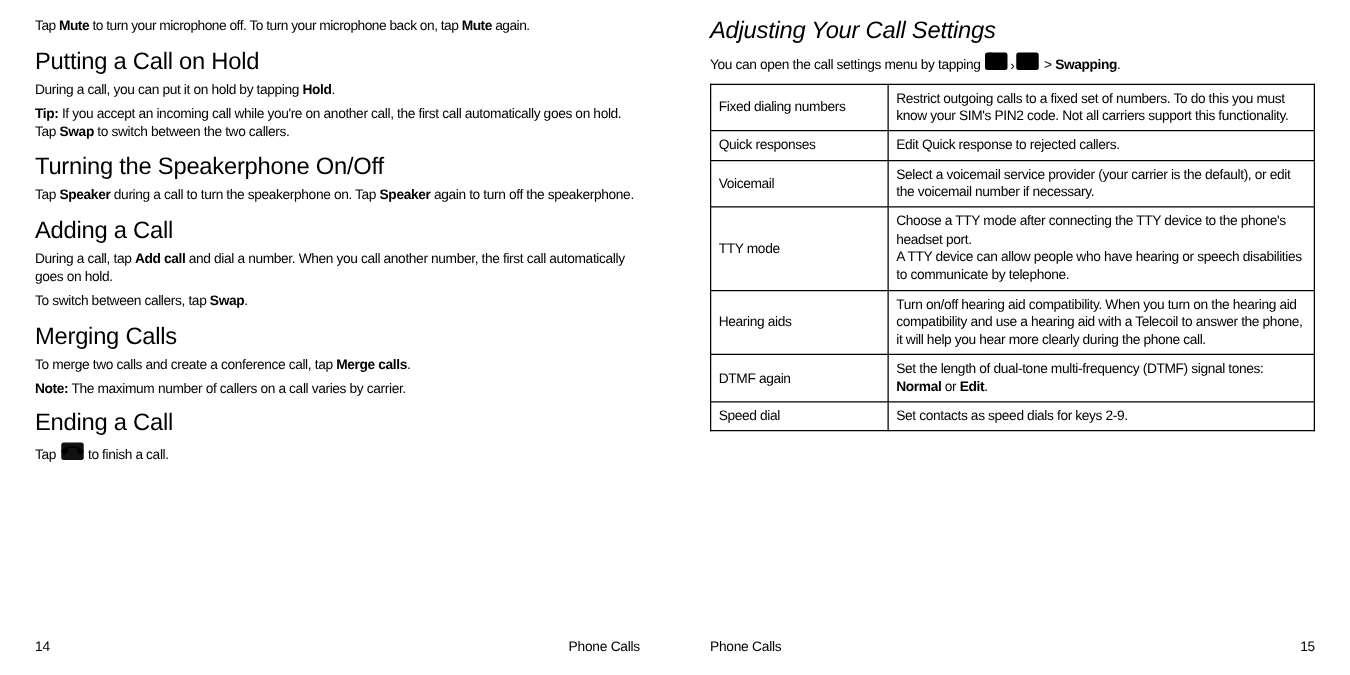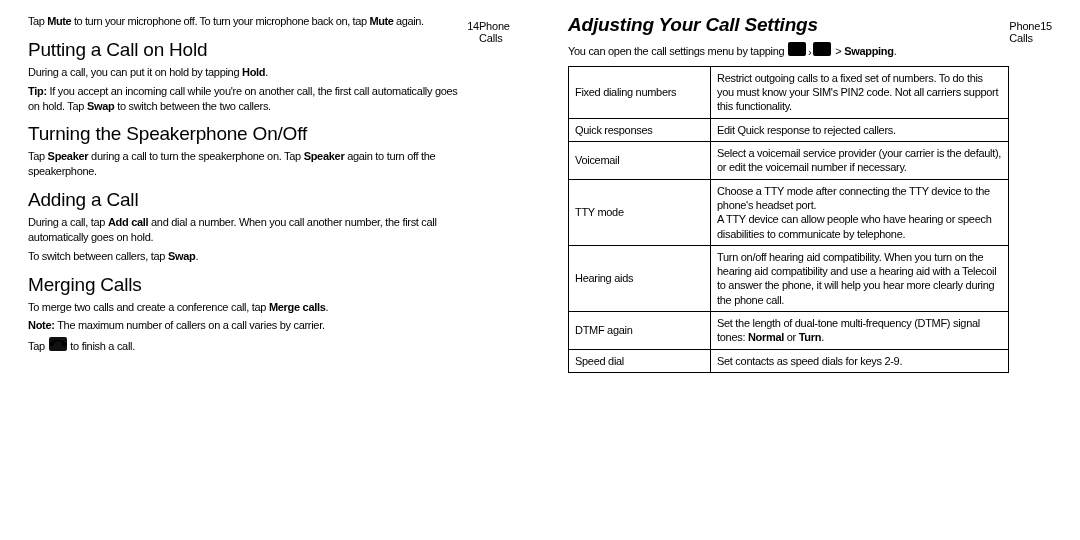--- a/index.html
+++ b/index.html
@@ -1,21 +1,21 @@
 <!DOCTYPE html>
 <html><head>
 <meta charset="utf-8">
 <style>
   * { box-sizing: border-box; margin: 0; padding: 0; }
   html, body { width: 1080px; height: 540px; background: #fff; font-family: "Helvetica Neue", Helvetica, Arial, sans-serif; color: #000; }
   .spread { display: flex; width: 100%; height: 100%; }
-  .page { width: 50%; height: 100%; padding: 14px 28px 16px 28px; position: relative; display: flex; flex-direction: row; }
+  .page { width: 50%; height: 100%; padding: 14px 28px 16px 28px; position: relative; display: flex; flex-direction: column; }
   .content { flex: 1 1 auto; }
   .h2 { font-size: 19px; font-weight: 500; letter-spacing: -0.2px; margin-top: 10px; margin-bottom: 4px; }
-  .h1 { font-style: italic; font-weight: 700; font-size: 19px; letter-spacing: -0.2px; margin-bottom: 6px; }
+  .h1 { font-style: italic; font-weight: 400; font-size: 19px; letter-spacing: -0.2px; margin-bottom: 6px; }
   .body { font-size: 11px; line-height: 1.35; letter-spacing: -0.3px; margin-bottom: 4px; }
   .tight { letter-spacing: -0.4px; }
   .footer { display: flex; justify-content: space-between; font-size: 11px; letter-spacing: -0.2px; padding-top: 6px; }
   .icon-box { display: inline-flex; align-items: center; justify-content: center; width: 18px; height: 14px; background: #000; border-radius: 2px; vertical-align: -3px; margin: 0 1px; }
   .icon-box.dark { background: #111; }
   .sep { display: inline-block; vertical-align: -1px; margin: 0 1px; font-size: 11px; }
   table.settings { border-collapse: collapse; width: 100%; margin-top: 6px; }
   table.settings td { border: 1px solid #000; padding: 4px 6px; font-size: 11px; line-height: 1.3; letter-spacing: -0.3px; vertical-align: middle; }
   table.settings td:first-child { width: 142px; white-space: nowrap; }
   b { font-weight: 700; }
@@ -49,20 +49,21 @@
         <p class="body">To switch between callers, tap <b>Swap</b>.</p>
       </div>
 
       <div>
         <div class="h2">Merging Calls</div>
         <p class="body">To merge two calls and create a conference call, tap <b>Merge calls</b>.</p>
         <p class="body"><b>Note:</b> The maximum number of callers on a call varies by carrier.</p>
       </div>
 
       <div>
+        <div class="h2">Ending a Call</div>
         <p class="body">
           <span>Tap </span><span class="icon-box dark">
               <svg viewBox="0 0 24 24" class="icon-hangup">
                 <path d="M21 15.46l-5.27-.61-2.52 2.52a15.05 15.05 0 01-6.59-6.59l2.53-2.53L8.54 3H3.03C2.45 13.18 10.82 21.55 21 20.97v-5.51z" transform="rotate(135 12 12)"></path>
               </svg>
             </span><span> to finish a call.</span>
         </p>
       </div>
     </div>
     <div class="footer">
@@ -105,21 +106,21 @@
             <tr>
               <td>TTY mode</td>
               <td>Choose a TTY mode after connecting the TTY device to the phone's headset port.<br>A TTY device can allow people who have hearing or speech disabilities to communicate by telephone.</td>
             </tr>
             <tr>
               <td>Hearing aids</td>
               <td>Turn on/off hearing aid compatibility. When you turn on the hearing aid compatibility and use a hearing aid with a Telecoil to answer the phone, it will help you hear more clearly during the phone call.</td>
             </tr>
             <tr>
               <td>DTMF again</td>
-              <td>Set the length of dual-tone multi-frequency (DTMF) signal tones: <b>Normal</b> or <b>Turn</b>.</td>
+              <td>Set the length of dual-tone multi-frequency (DTMF) signal tones: <b>Normal</b> or <b>Edit</b>.</td>
             </tr>
             <tr>
               <td>Speed dial</td>
               <td>Set contacts as speed dials for keys 2-9.</td>
             </tr>
           </tbody>
       </table>
     </div>
     <div class="footer">
       <span>Phone Calls</span>

